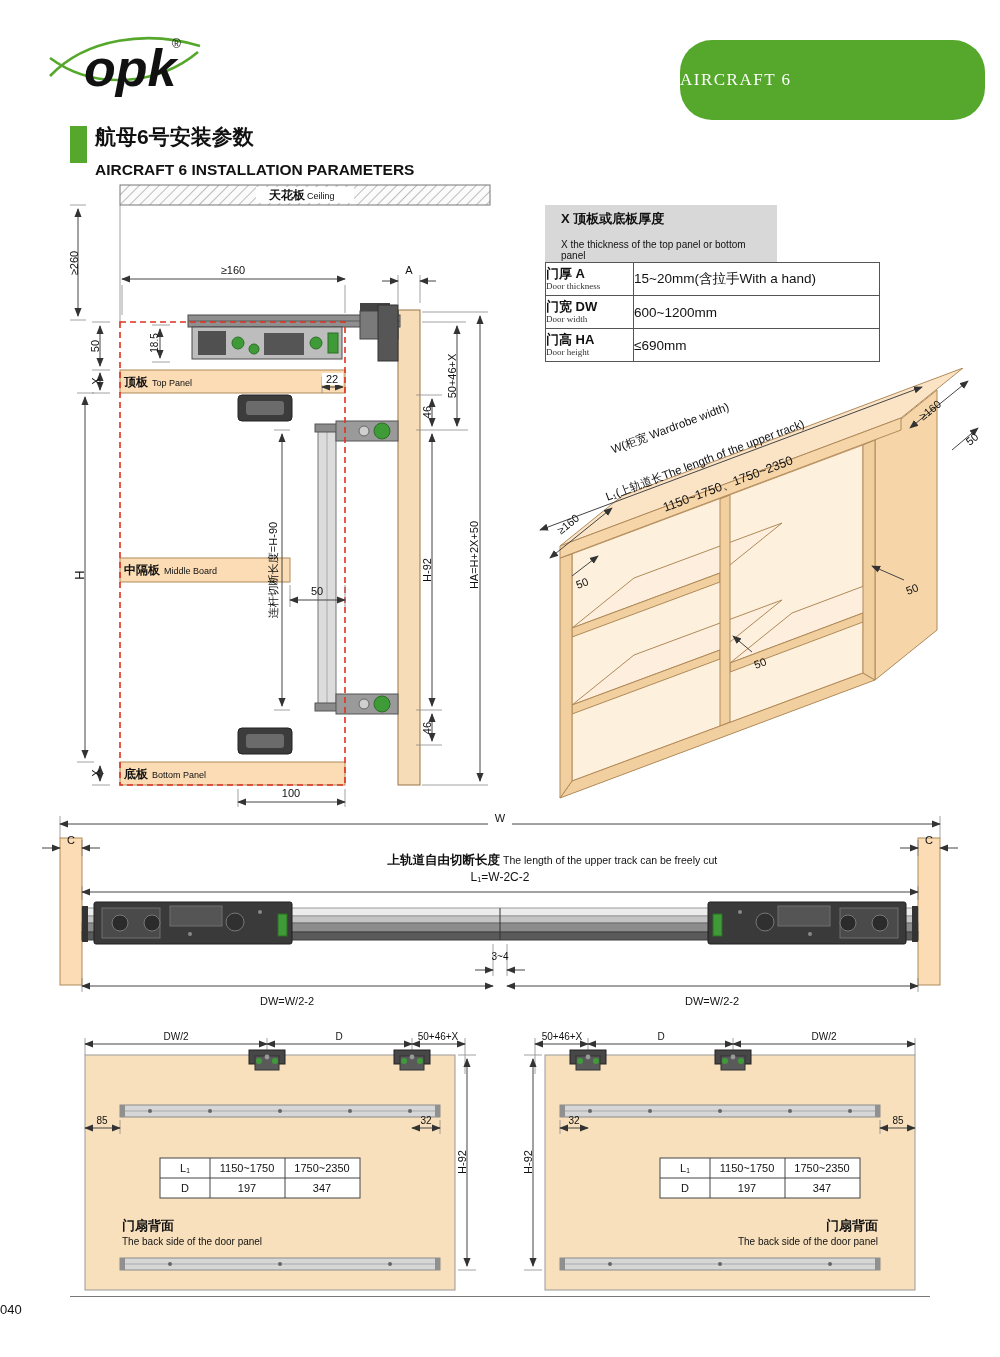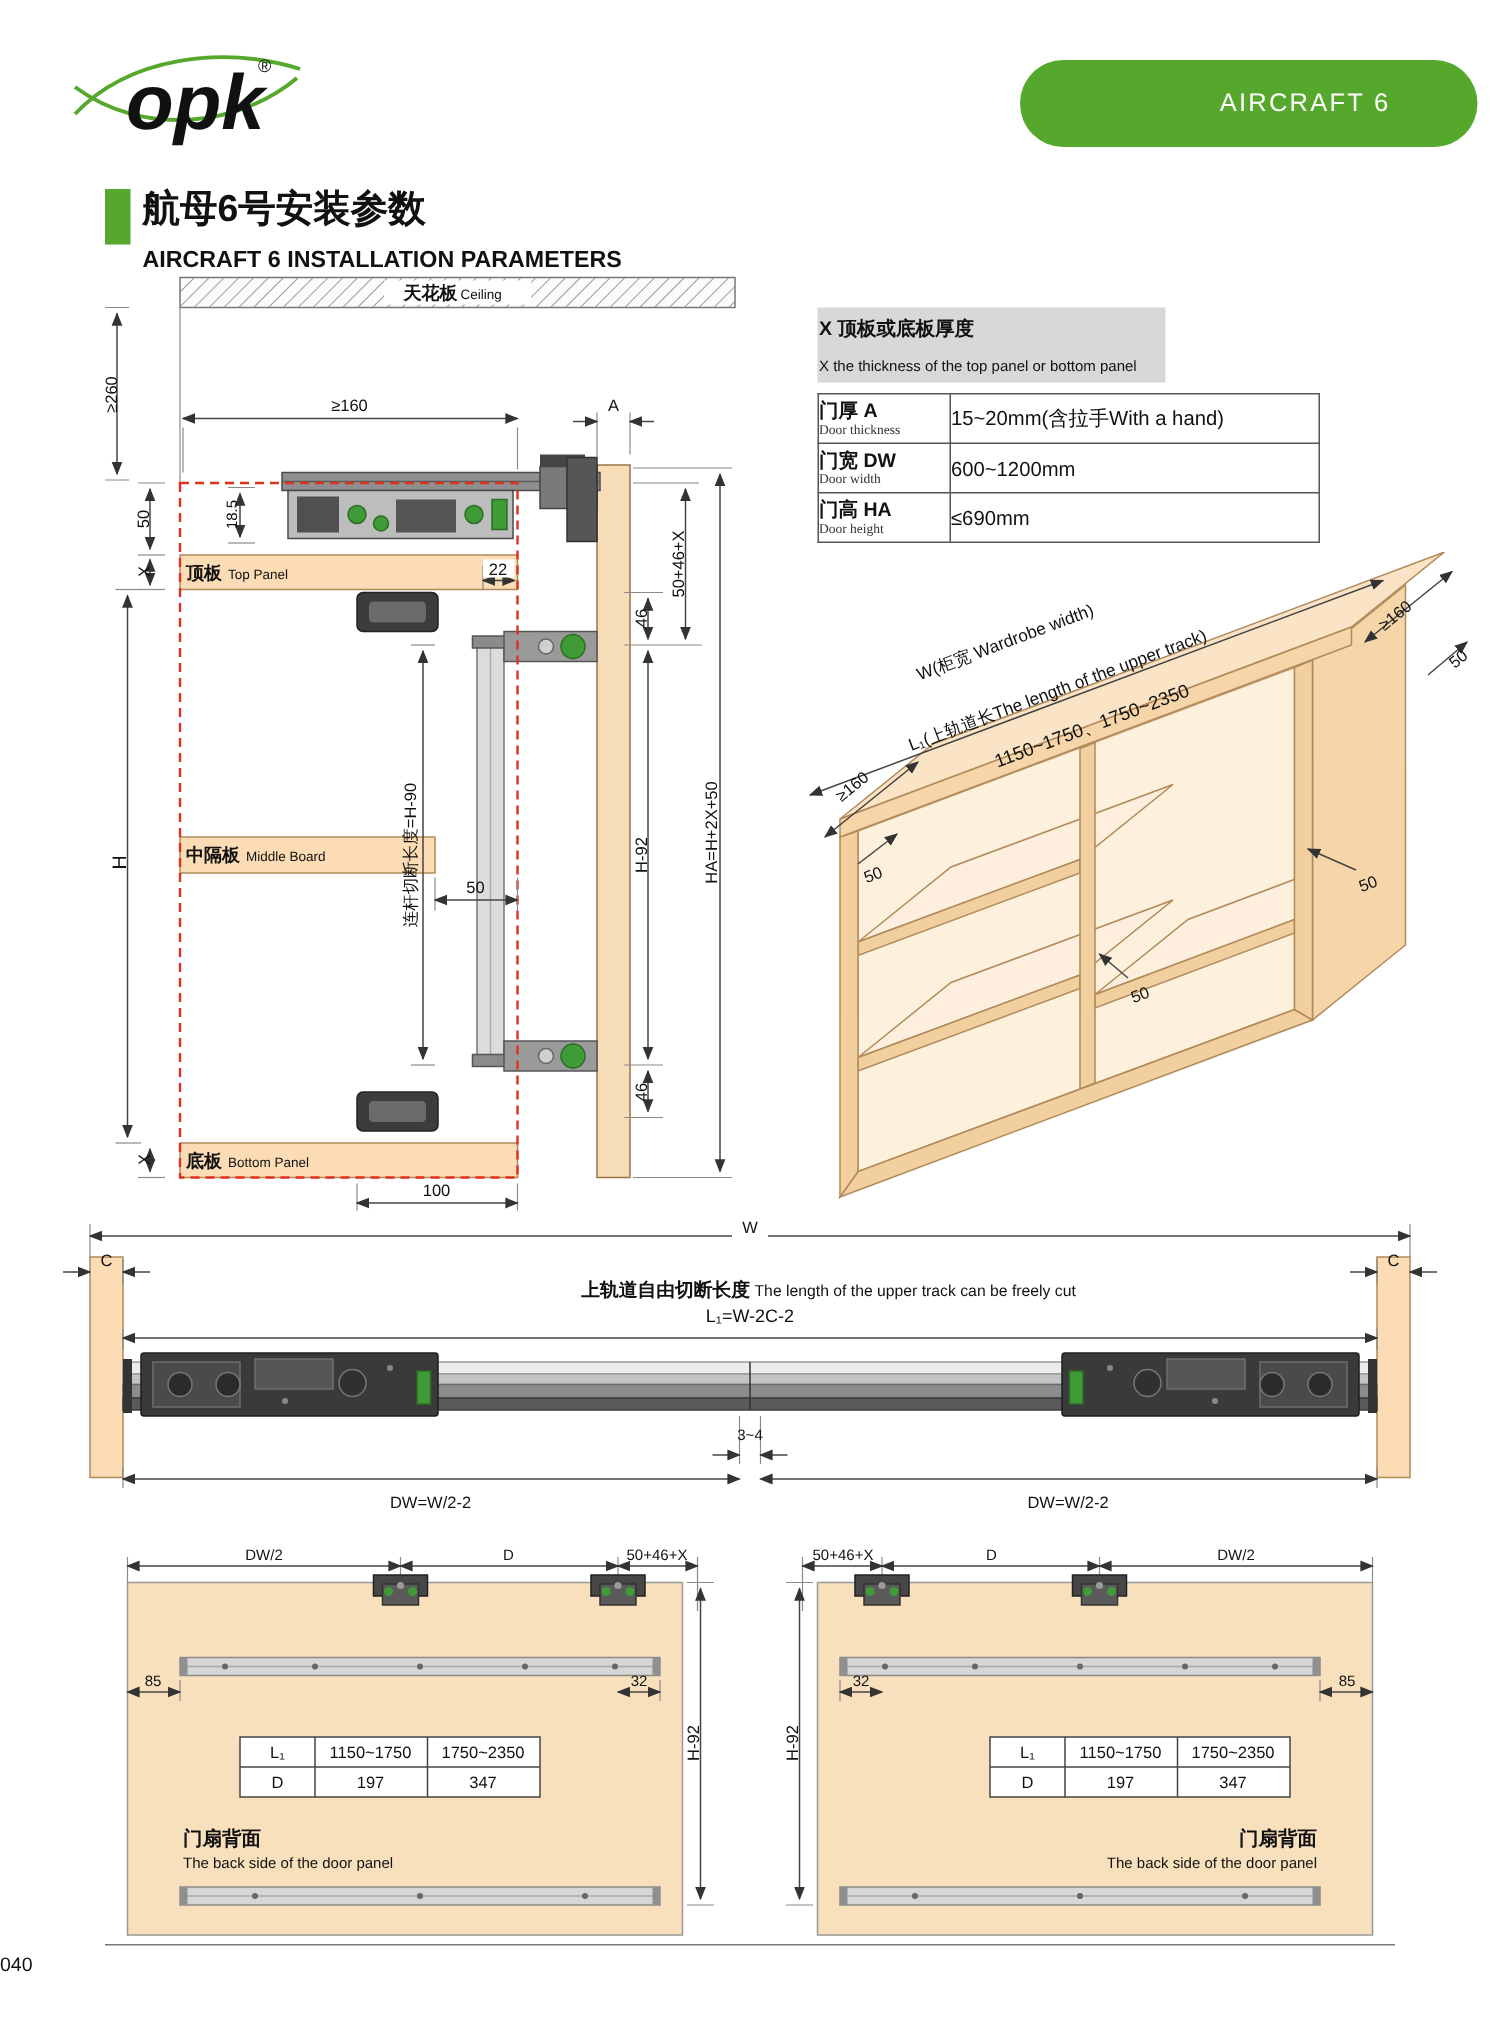--- a/index.html
+++ b/index.html
@@ -11,31 +11,31 @@
   .abs { position:absolute; }
   svg { font-family:"Liberation Sans","DejaVu Sans",sans-serif; }
   svg text { fill:#111; }
   .dim  { font-size:11px; }
   .dimS { font-size:10px; }
   .dl { stroke:#444; stroke-width:1; fill:none; }
   .xl { stroke:#8a8a8a; stroke-width:0.8; fill:none; }
   .zh { font-weight:bold; }
   
   .banner {
-    position:absolute; left:680px; top:40px; width:305px; height:58px;
+    position:absolute; left:680px; top:40px; width:305px; height:80px;
     background:#55a82c; border-radius:32px; color:#fff;
-    display:flex; align-items:center; justify-content:flex-end;
-    padding-right:58px; font-size:17px; letter-spacing:1.5px;
+    display:flex; align-items:center; 
+    padding-right:58px; font-size:17px; letter-spacing:1.5px;font-family:Liberation Serif, serif;
   }
   .title-block { position:absolute; left:70px; top:126px; display:flex; }
   .title-bullet { width:17px; height:37px; background:#55a82c; margin-right:8px; }
-  .title-zh { font-size:25px; font-weight:bold; line-height:1.05; }
+  .title-zh { font-size:21px; font-weight:bold; line-height:1.05; }
   .title-en { font-size:15.5px; font-weight:bold; margin-top:13px; }
   
-  .note-box { position:absolute; left:545px; top:205px; width:232px; background:#d8d8d8; padding:5px 1px; }
+  .note-box { position:absolute; left:545px; top:205px; width:232px; background:#d8d8d8; padding:5px 16px; }
   .note-zh { font-size:13px; font-weight:bold; }
   .note-en { font-size:10px; margin-top:11px; }
   table.params { position:absolute; left:545px; top:262px; border-collapse:collapse; }
   table.params td { border:1px solid #555; text-align:left; vertical-align:middle; background:#fff; }
   table.params td.k { width:88px; height:33px; }
   table.params td.v { width:246px; font-size:13.5px;margin-top:44px; }
   .k .kz { font-size:13px; font-weight:bold; line-height:1.05; }
   .k .ke { font-size:9px; color:#333;font-family:Liberation Serif, serif; }
   
   .footer-rule { position:absolute; left:70px; top:1296px; width:860px; border-top:1.5px solid #777; }

